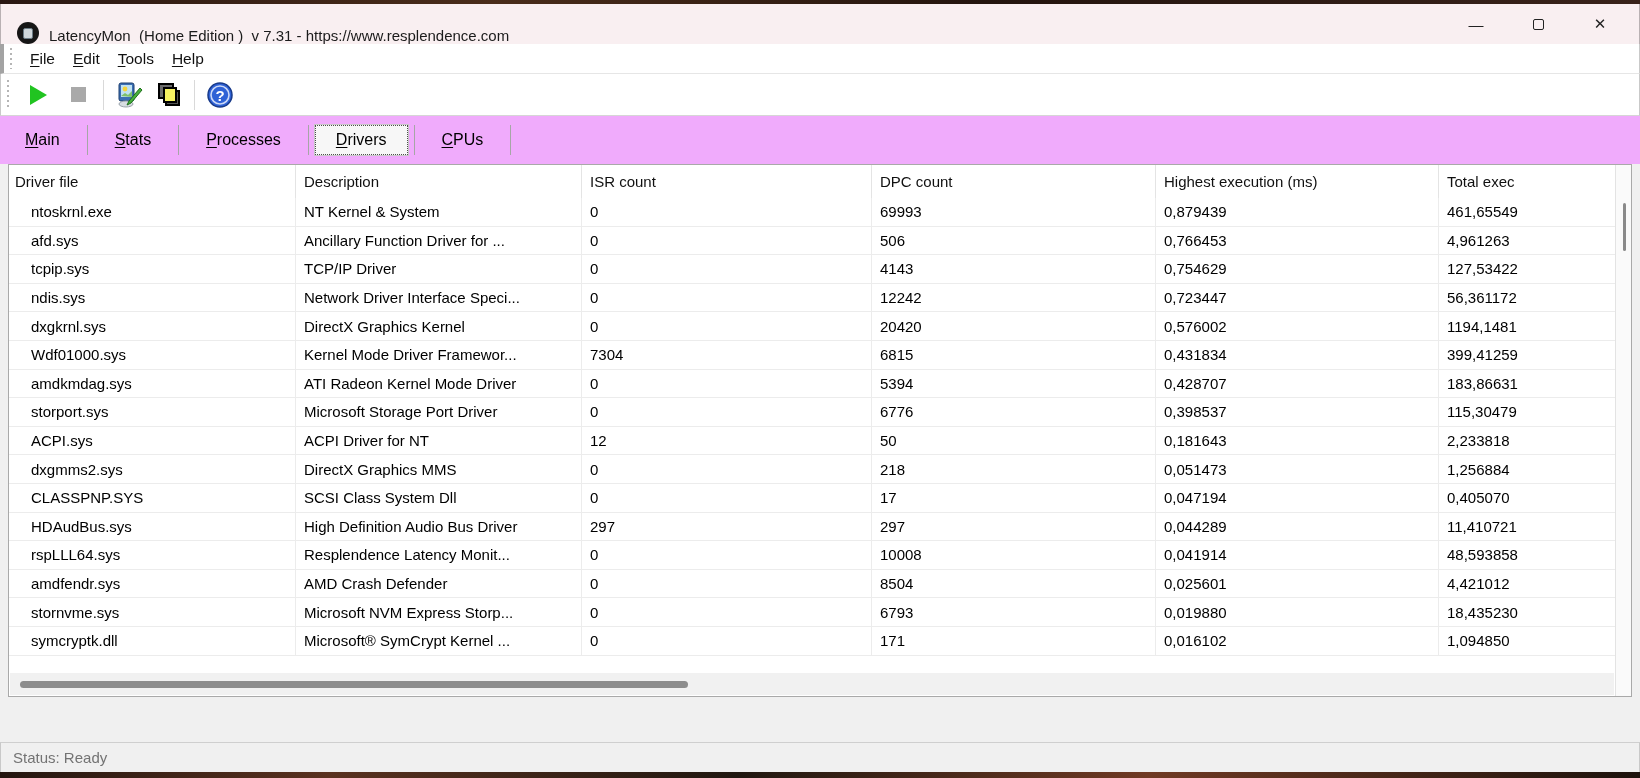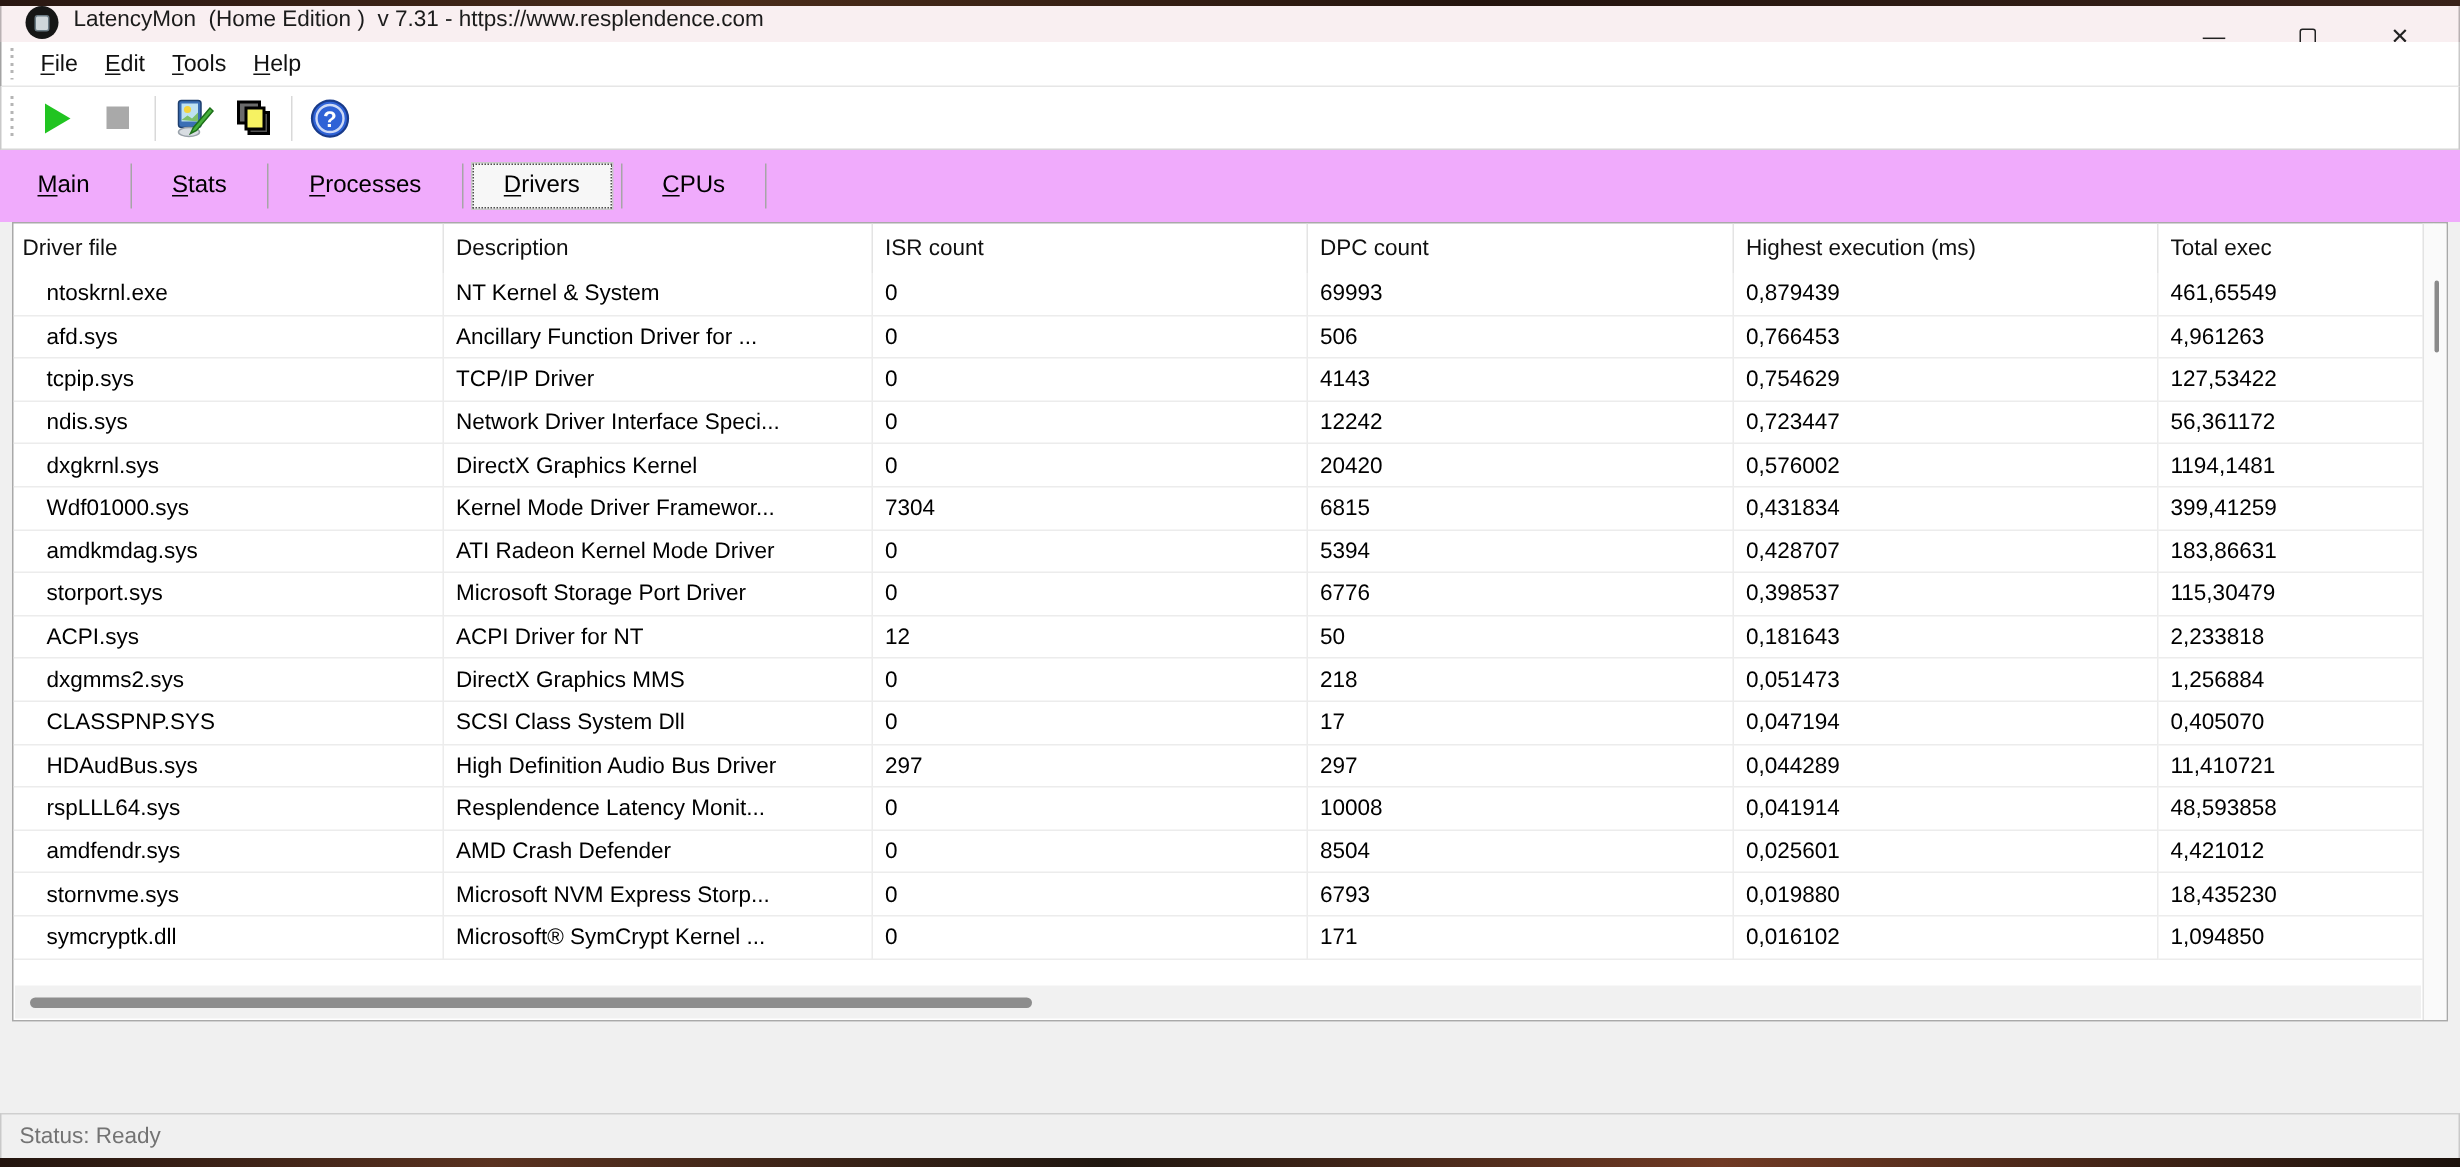--- a/index.html
+++ b/index.html
@@ -5,30 +5,30 @@
   * { margin:0; padding:0; box-sizing:border-box; }
   html,body { width:1640px; height:778px; overflow:hidden; }
   body { font-family:"Liberation Sans","DejaVu Sans",sans-serif; background:#1e1410; }
 
   .window { width:1640px; height:778px; display:flex; flex-direction:column; background:#f0f0f0; }
 
   .edge-top { height:4px; background:linear-gradient(90deg,#2a1712,#4a2c1a 30%,#24140e 60%,#39221a); }
   .edge-bottom { height:6px; background:linear-gradient(90deg,#23150f,#5a3220 20%,#201710 45%,#703a24 70%,#1c120c); }
 
   
-  .titlebar { height:24px; background:#f9eff1; display:flex; align-items:flex-start; position:relative; border-left:1px solid #b9b1b3; border-right:1px solid #b9b1b3; }
+  .titlebar { height:40px; background:#f9eff1; display:flex; align-items:flex-end; position:relative; border-left:1px solid #b9b1b3; border-right:1px solid #b9b1b3; }
   .app-icon { width:22px; height:22px; border-radius:50%; background:#161616; margin:0 10px 0 16px; display:flex; align-items:center; justify-content:center; flex:0 0 auto; }
   .app-icon-inner { width:10px; height:11px; background:#cfd6da; border:1px solid #6a7a84; border-radius:2px; }
   .title-text { font-size:15px; color:#1b1b1b; white-space:pre; }
   .win-controls { position:absolute; right:8px; top:0; height:40px; display:flex; }
   .win-btn { width:62px; height:40px; display:flex; align-items:center; justify-content:center; font-size:15px; color:#222; cursor:default; }
   .max-box { width:11px; height:11px; border:1.4px solid #222; border-radius:2px; display:inline-block; }
 
   
-  .menubar { height:30px; background:#ffffff; display:flex; align-items:center; border-bottom:1px solid #e6e6e6; border-left:1px solid #a3a3a3; border-right:1px solid #c9c9c9; position:relative; }
+  .menubar { height:30px; background:#ffffff; display:flex; align-items:center; border-bottom:1px solid #e6e6e6; border-left:4px solid #a3a3a3; border-right:1px solid #c9c9c9; position:relative; }
   .gripper { width:3px; height:70%; margin-left:6px; margin-right:8px; background-image:repeating-linear-gradient(#b5b5b5 0 2px, transparent 2px 5px); background-size:2px 100%; background-repeat:no-repeat; }
   .menu-item { padding:4px 9px; font-size:15.5px; color:#111; cursor:default; }
   .u { text-decoration:underline; text-underline-offset:2px; }
 
   
   .toolbar { height:42px; background:#ffffff; display:flex; align-items:center; border-bottom:1px solid #d6d6d6; border-left:1px solid #c9c9c9; border-right:1px solid #c9c9c9; }
   .tool-btn { width:40px; height:34px; display:flex; align-items:center; justify-content:center; }
   .play-tri { width:0; height:0; border-left:17px solid #21c421; border-top:10px solid transparent; border-bottom:10px solid transparent; }
   .stop-sq { width:15px; height:15px; background:#a9a9a9; }
   .tool-sep { width:1px; height:30px; background:#d9d9d9; margin:0 5px; }

